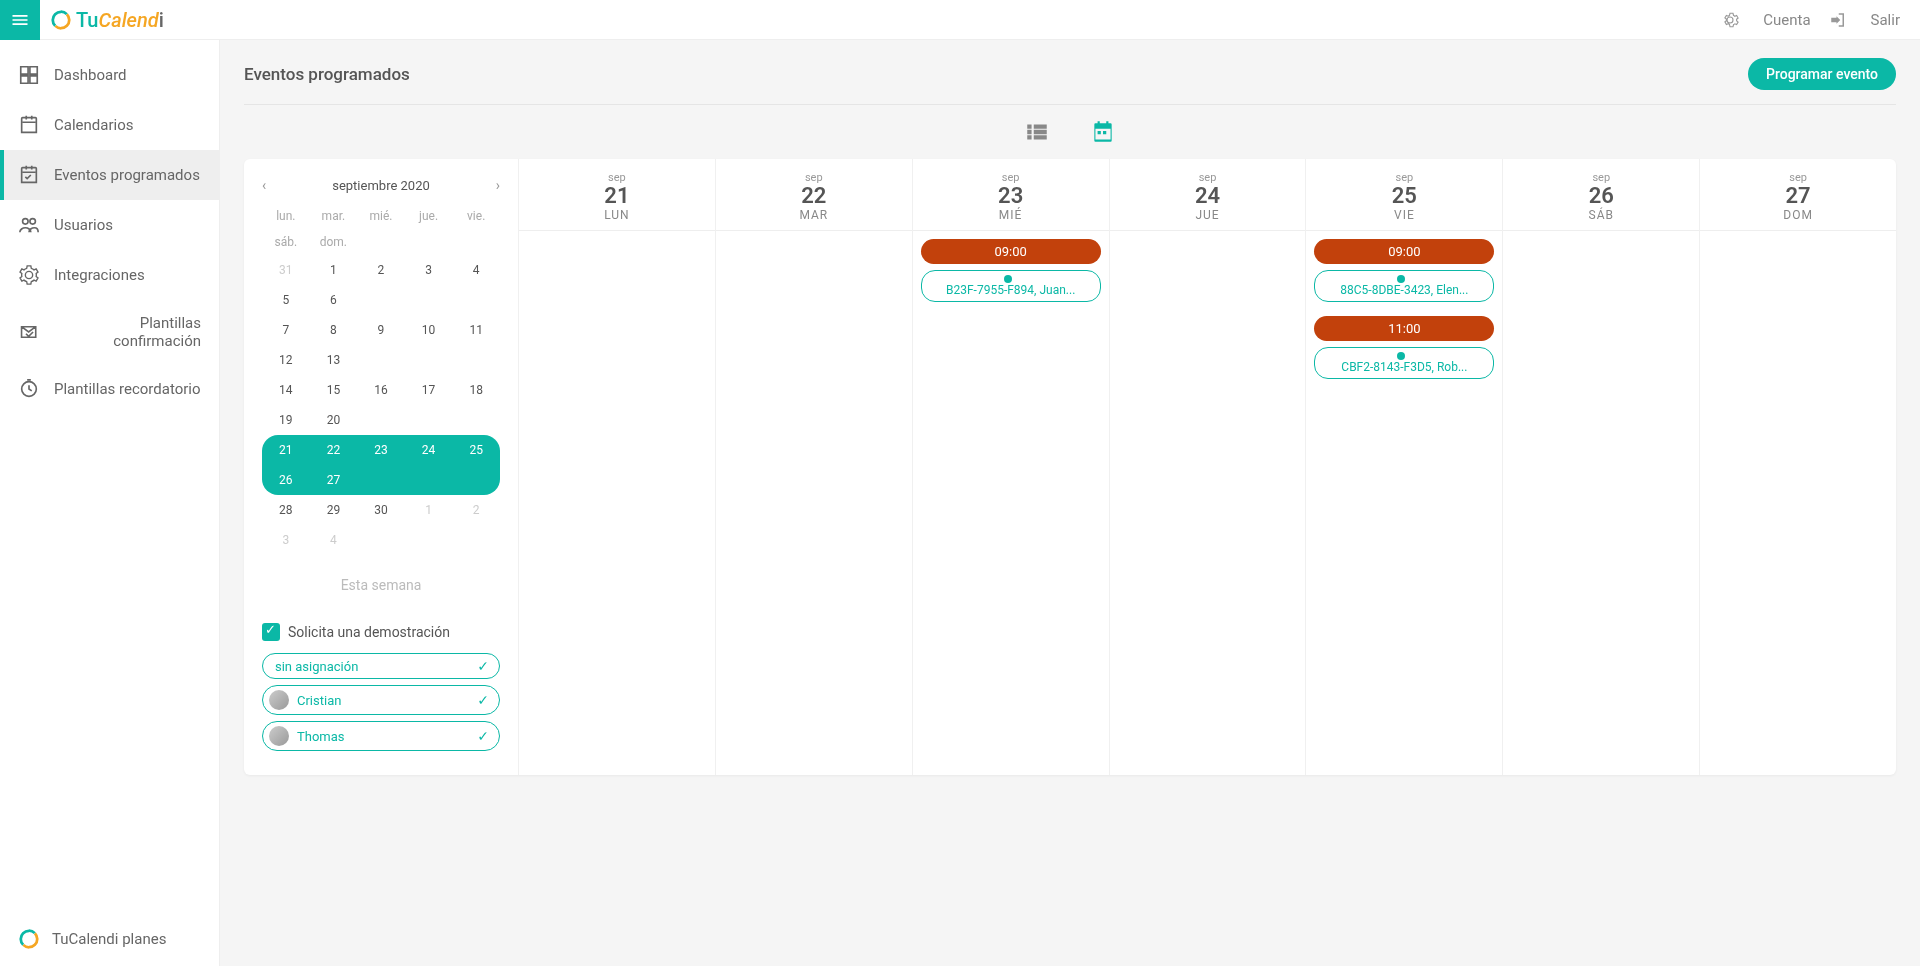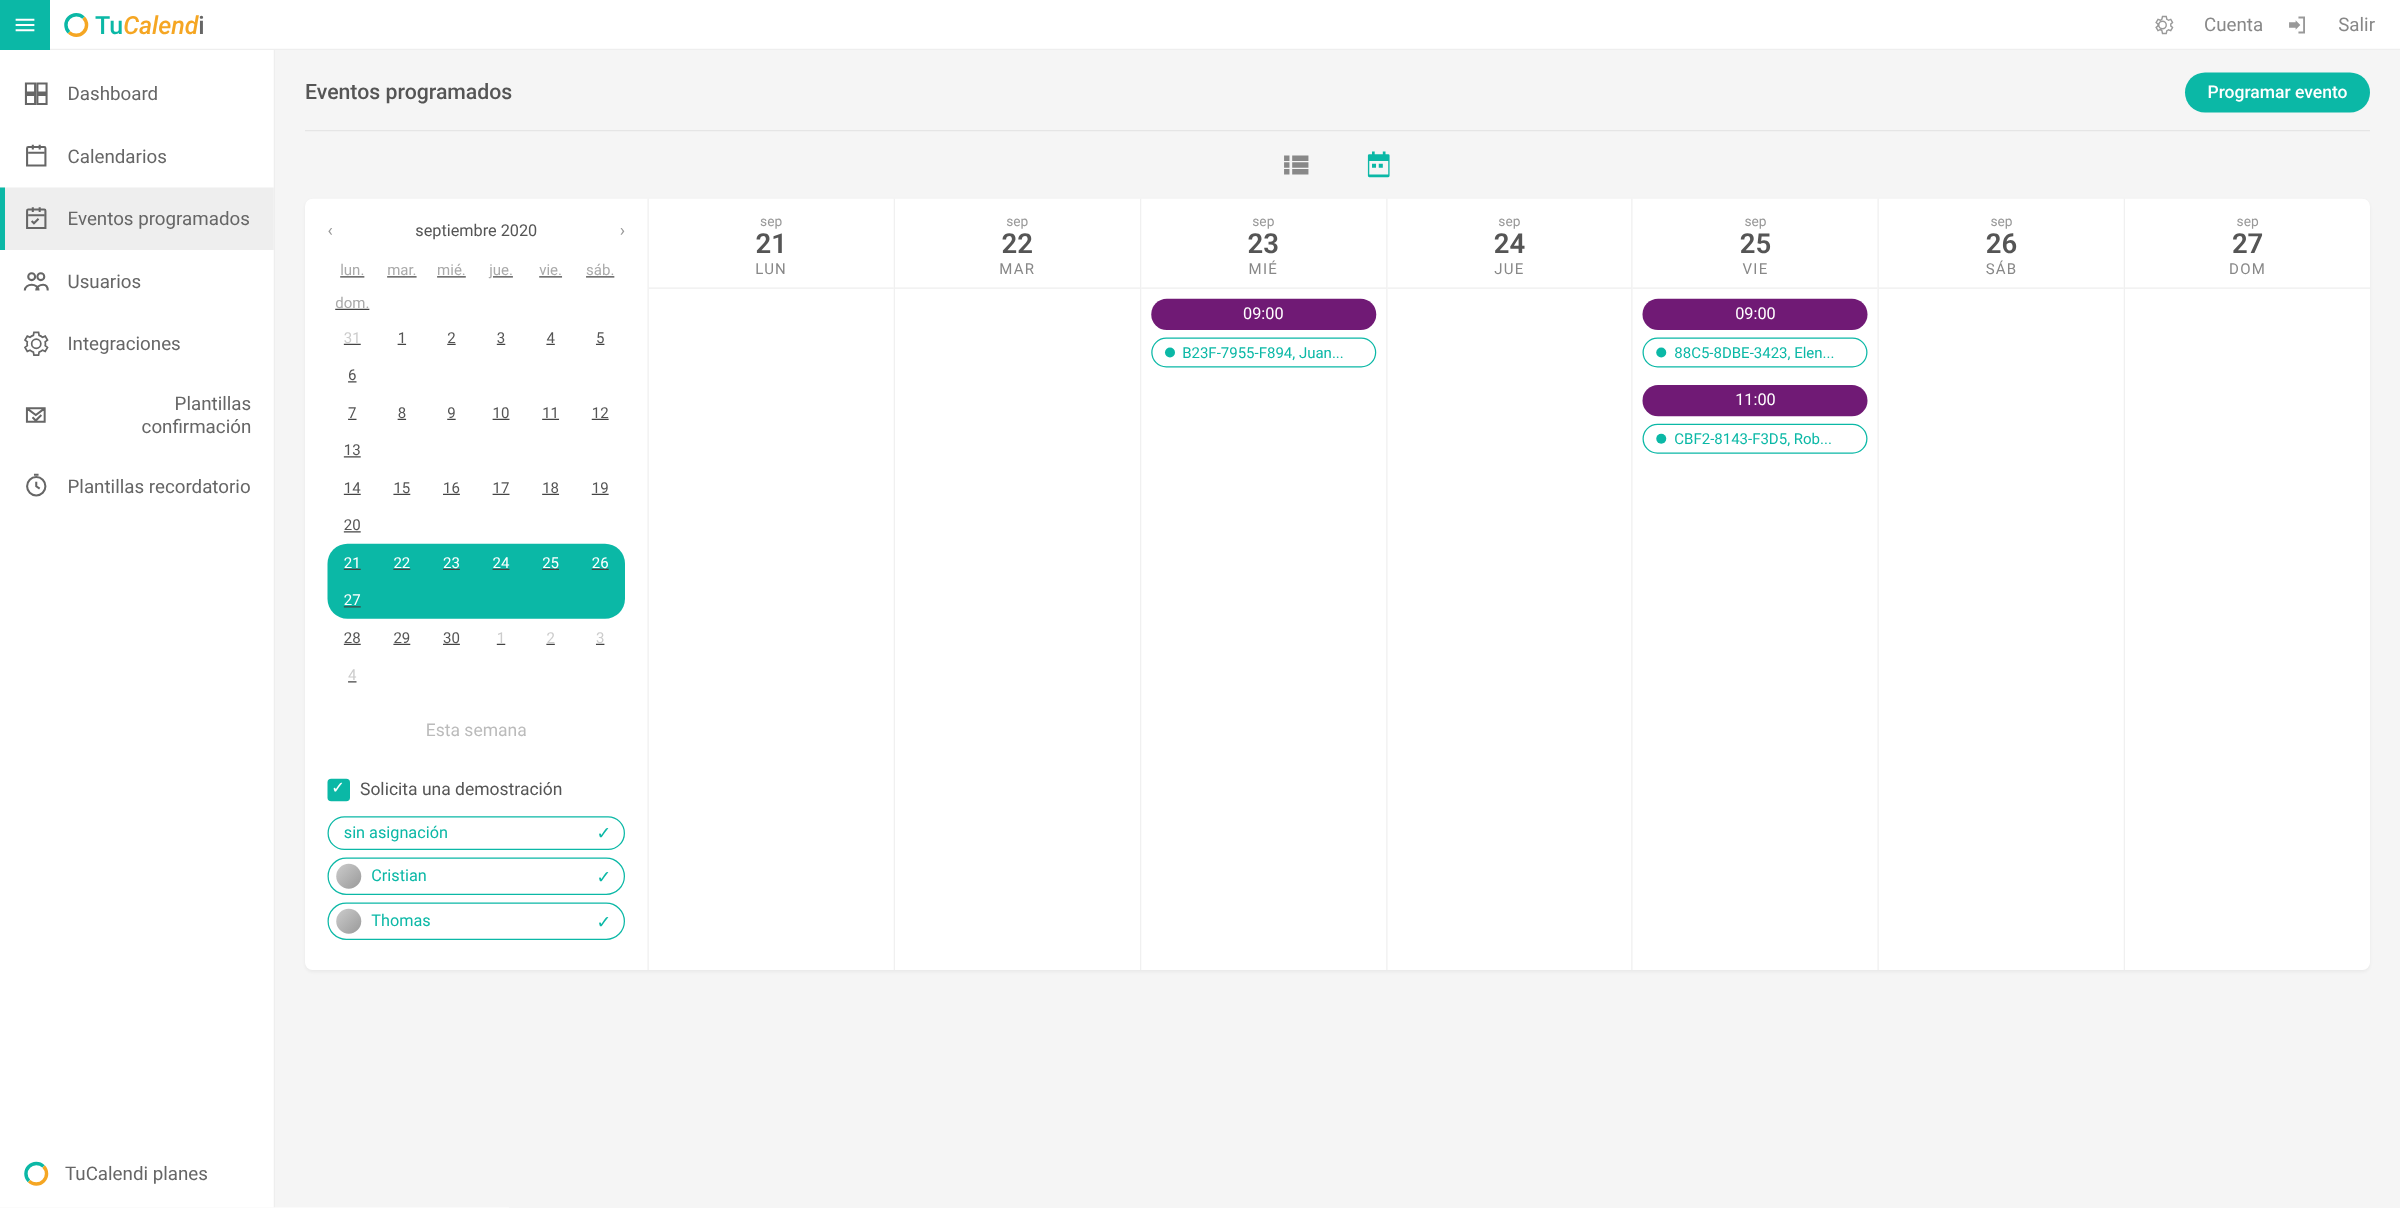--- a/index.html
+++ b/index.html
@@ -42,21 +42,21 @@
   
   
   .card { background: #fff; border-radius: 6px; box-shadow: 0 1px 3px rgba(0,0,0,0.05); display: flex; min-height: 490px; }
   
   
   .left-panel { width: 275px; padding: 18px; border-right: 1px solid #f0f0f0; }
   .mini-head { display: flex; align-items: center; justify-content: space-between; color: #777; }
   .mini-head .nav { cursor: pointer; font-size: 14px; color: #999; user-select: none; }
   .mini-title { font-size: 13px; color: #555; }
   .mini-grid { margin-top: 10px; }
-  .mini-row { display: grid; grid-template-columns: repeat(6, 1fr); text-align: center; text-decoration: underline; }
+  .mini-row { display: grid; grid-template-columns: repeat(5, 1fr); text-align: center; }
   .mini-dow { font-size: 12px; color: #aaa; padding: 6px 0; }
   .mini-cell { font-size: 12px; color: #555; padding: 8px 0; cursor: pointer; }
   .mini-cell.muted { color: #ccc; }
   .mini-row.selected { background: #0bb8a6; border-radius: 16px; }
   .mini-row.selected .mini-cell { color: #fff; }
   .this-week { text-align: center; color: #bbb; font-size: 14px; padding: 22px 0 30px; cursor: pointer; }
   
   .filter-check { display: flex; align-items: center; gap: 8px; font-size: 14px; color: #555; cursor: pointer; margin-bottom: 12px; }
   .checkbox { width: 18px; height: 18px; background: #0bb8a6; border-radius: 3px; position: relative; }
   .checkbox::after { content: '✓'; color: #fff; font-size: 13px; position: absolute; left: 3px; top: -1px; }
@@ -70,22 +70,22 @@
   
   .week { flex: 1; display: flex; }
   .daycol { flex: 1; border-right: 1px solid #f0f0f0; }
   .daycol:last-child { border-right: none; }
   .day-head { text-align: center; padding: 12px 0 8px; border-bottom: 1px solid #eee; }
   .day-mon { font-size: 11px; color: #999; }
   .day-num { font-size: 22px; font-weight: 600; color: #555; line-height: 1.1; }
   .day-dow { font-size: 12px; color: #888; letter-spacing: 1px; }
   .day-body { padding: 8px; }
   
-  .evt-time { background: #701a75; color: #fff; text-align: center; border-radius: 14px; padding: 5px 0; font-size: 13px; margin-bottom: 6px; }
-  .evt-pill { border: 1px solid #0bb8a6; border-radius: 14px; display: flex; align-items: center; padding: 4px 10px; font-size: 12px; color: #0bb8a6; margin-bottom: 14px; white-space: nowrap; overflow: hidden; cursor: pointer; }
+  .evt-time { background: #c2410c; color: #fff; text-align: center; border-radius: 14px; padding: 5px 0; font-size: 13px; margin-bottom: 6px; }
+  .evt-pill { border: 1px solid #0bb8a6; border-radius: 14px; display: flex; align-items: center; padding: 4px 10px; font-size: 12px; color: #0bb8a6; margin-bottom: 14px; white-space: nowrap; overflow: hidden; cursor: pointer; flex-direction: column; }
   .evt-dot { width: 8px; height: 8px; border-radius: 50%; background: #0bb8a6; margin-right: 6px; flex-shrink: 0; }
 </style>
 </head>
 <body>
 
 <div class="topbar">
   <div class="hamburger">
     <svg viewBox="0 0 24 24">
         <path d="M3 6h18v2H3zM3 11h18v2H3zM3 16h18v2H3z"></path>
       </svg>

